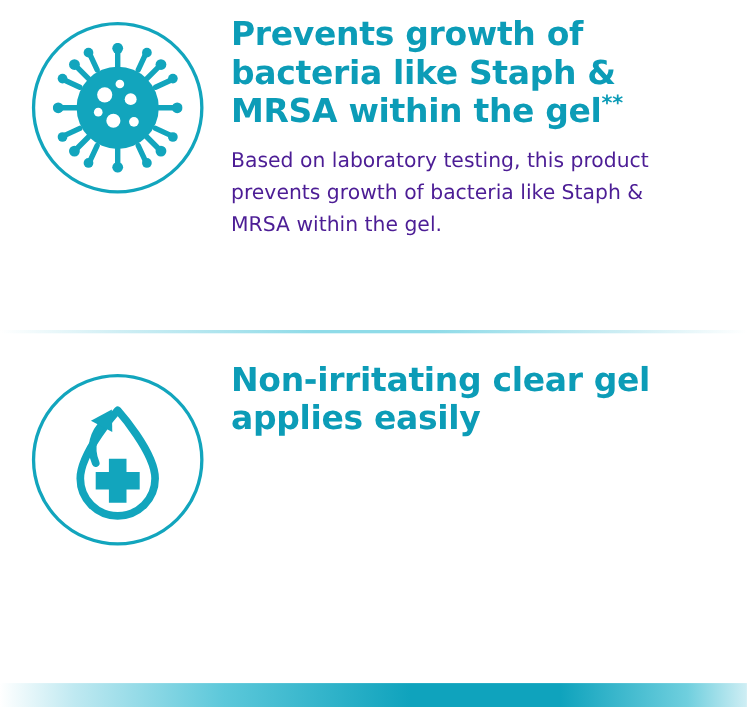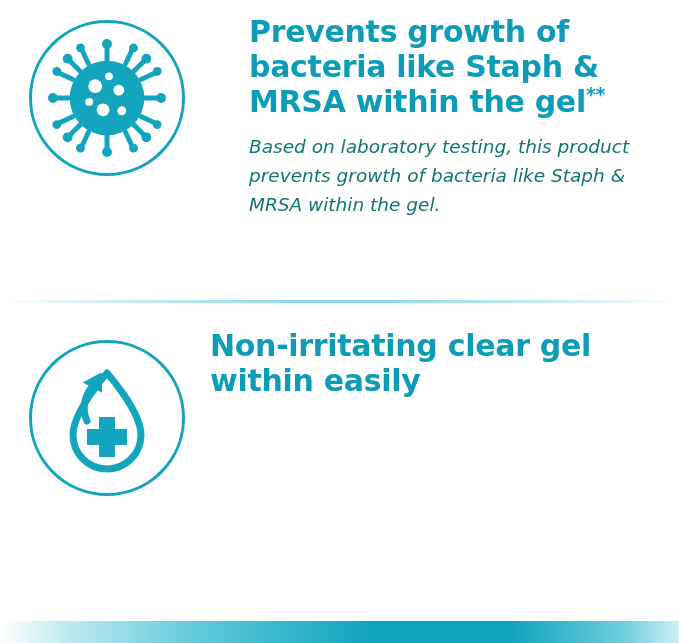--- a/index.html
+++ b/index.html
@@ -19,21 +19,21 @@
     height: 643px;
     background: #ffffff;
   }
 
   
   .feature {
     display: flex;
     align-items: flex-start;
     box-sizing: border-box;
   }
-  .feature-1 { padding: 14px 20px 0 22px; height: 296px; gap: 39px; }
+  .feature-1 { padding: 14px 20px 0 22px; height: 296px; }
   .feature-2 { padding: 32px 20px 0 22px; height: 300px; }
 
   .icon-col {
     width: 170px;
     flex: 0 0 170px;
     display: flex;
     justify-content: center;
     padding-top: 6px;
   }
   .feature-2 .icon-col { padding-top: 12px; }
@@ -67,28 +67,27 @@
   .feature-2 .feature-title {
     margin-bottom: 22px;
   }
   .feature-title sup {
     font-size: 19px;
     vertical-align: super;
     line-height: 0;
   }
 
   .feature-body {
-    color: #0f766e;
+    color: #4c1d95;
     font-family: "DejaVu Sans", sans-serif;
     font-size: 18.5px;
     line-height: 1.55;
     margin: 0;
     max-width: 412px;
     font-weight: 400;
-    font-style: italic;
   }
 
   
   .divider {
     position: absolute;
     left: 0;
     top: 300px;
     width: 679px;
     height: 3px;
     background: linear-gradient(to right,
@@ -197,18 +196,18 @@
           <path d="M48 58 h16 v12 h12 v16 h-12 v12 h-16 v-12 h-12 v-16 h12 z" fill="#12a5bd"></path>
 
           <g stroke="#12a5bd" stroke-width="7" stroke-linecap="round" fill="none">
             <path d="M36 62 C30 48 34 34 44 25"></path>
           </g>
           <path d="M46 12 L56 30 L34 30 Z" fill="#12a5bd" transform="rotate(28 46 22)"></path>
         </svg>
       </div>
     </div>
     <div class="text-col">
-      <h2 class="feature-title"><span>Non-irritating clear gel within easily</span><sup></sup></h2>
+      <h2 class="feature-title"><span>Non-irritating clear gel applies easily</span><sup></sup></h2>
     </div>
   </div>
 
   <div class="bottom-bar"></div>
 </div>
 
 </body></html>

